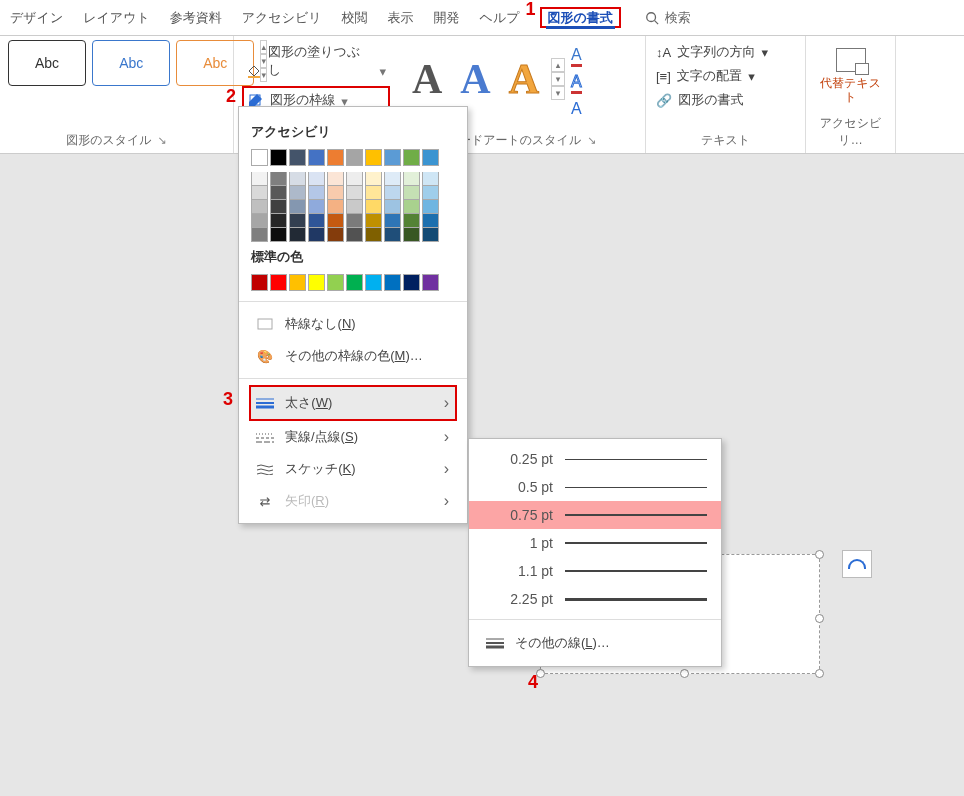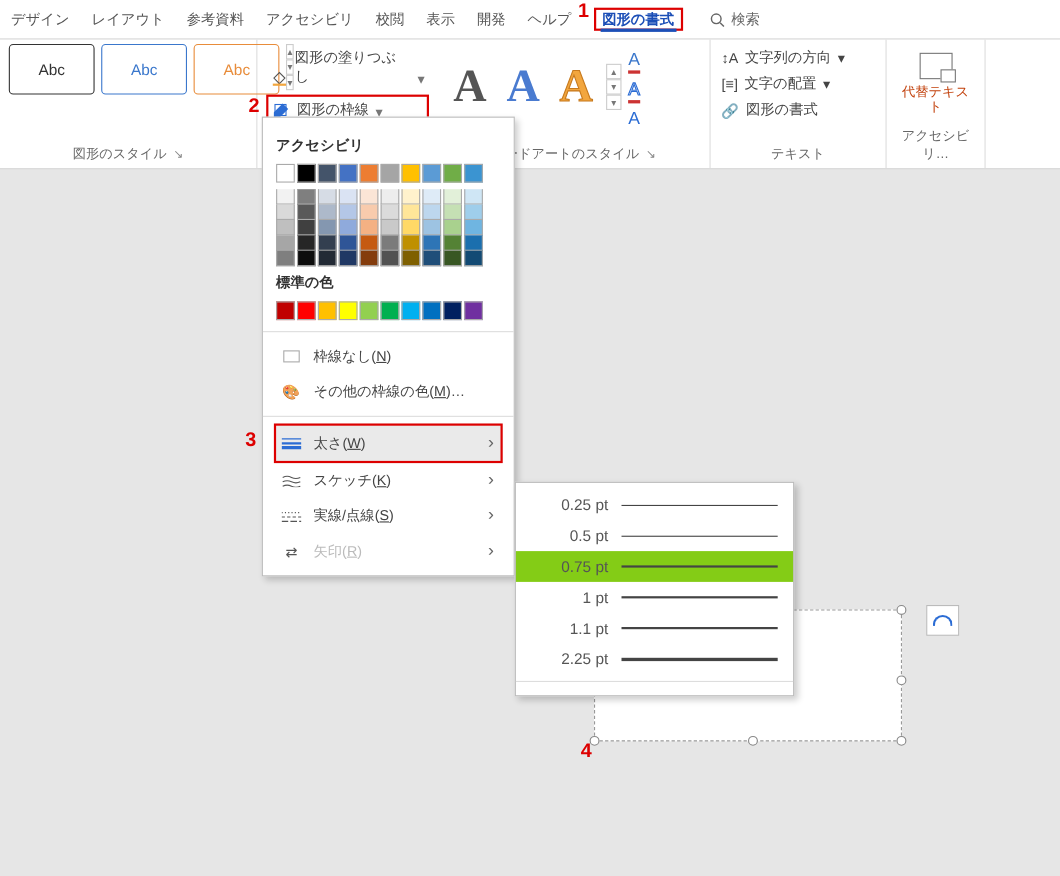--- a/index.html
+++ b/index.html
@@ -57,21 +57,21 @@
   .mitem { display:flex; align-items:center; gap:10px; padding:7px 4px; color:#444; cursor:pointer; position:relative;}
   .mitem.sub::after { content:"›"; position:absolute; right:6px; color:#666; font-size:16px;}
   .mitem.disabled { color:#bbb; }
   .mitem.hover { background:#eaeaea; }
   .mitem.hl { border:2px solid #d00; margin:0 -2px;}
   .micon { width:20px; height:16px; display:inline-flex; align-items:center; justify-content:center; color:#555;}
   
   
   .fly-weight { position:absolute; left:468px; top:438px; width:254px; background:#fff; border:1px solid #bbb; box-shadow:3px 3px 6px rgba(0,0,0,0.2); padding:6px 0; z-index:6; }
   .wrow { display:flex; align-items:center; gap:12px; padding:6px 14px; cursor:pointer;}
-  .wrow.hover { background:#84cc16; }
+  .wrow.hover { background:#fca5a5; }
   .wlabel { width:70px; text-align:right; color:#555; font-size:14px;}
   .wline { flex:1; background:#444; }
   .wrow.hlred .wline-wrap { border:2px solid #d00; padding:1px 2px; }
   .wline-wrap { flex:1; display:flex; align-items:center; height:12px;}
   .fly-weight .sep { margin:6px 0;}
   .more { padding:8px 16px; display:flex; align-items:center; gap:10px; color:#444;}
   
   
   .canvas { position:absolute; left:0; top:164px; right:0; bottom:0; background:#e6e6e6; }
   .shape { position:absolute; left:530px; top:380px; width:300px; height:140px; }
@@ -339,35 +339,35 @@
             <line x1="0" y1="6" x2="18" y2="6" stroke="#2b6cd4" stroke-width="2"></line>
             <line x1="0" y1="10" x2="18" y2="10" stroke="#2b6cd4" stroke-width="3"></line>
           </svg>
         </span>
       <span id="txt-weight">太さ(<u class="short">W</u>)</span>
     </div>
   </div>
   <div class="mitem sub">
     <span class="micon">
         <svg width="18" height="12">
-          <path d="M1 3 Q5 1 9 3 T17 3 M1 7 Q5 5 9 7 T17 7 M1 11 Q5 9 9 11 T17 11" fill="none" stroke="#555"></path>
-        </svg>
-      </span>
-    <span id="txt-sketch">スケッチ(<u class="short">K</u>)</span>
-  </div>
-  <div class="mitem sub">
-    <span class="micon">
-        <svg width="18" height="12">
           <line x1="0" y1="3" x2="18" y2="3" stroke="#555" stroke-dasharray="1 2"></line>
           <line x1="0" y1="7" x2="18" y2="7" stroke="#555" stroke-dasharray="3 2"></line>
           <line x1="0" y1="11" x2="18" y2="11" stroke="#555" stroke-dasharray="6 2"></line>
         </svg>
       </span>
     <span id="txt-dashes">実線/点線(<u class="short">S</u>)</span>
   </div>
+  <div class="mitem sub">
+    <span class="micon">
+        <svg width="18" height="12">
+          <path d="M1 3 Q5 1 9 3 T17 3 M1 7 Q5 5 9 7 T17 7 M1 11 Q5 9 9 11 T17 11" fill="none" stroke="#555"></path>
+        </svg>
+      </span>
+    <span id="txt-sketch">スケッチ(<u class="short">K</u>)</span>
+  </div>
   <div class="mitem sub disabled">
     <span class="micon">⇄</span>
     <span id="txt-arrows">矢印(<u class="short">R</u>)</span>
   </div>
 </div>
 
 <div class="fly-weight">
   <div id="weight-rows">
       <div class="wrow">
         <div class="wlabel">0.25 pt</div>
@@ -400,14 +400,24 @@
         </div>
       </div>
       <div class="wrow">
         <div class="wlabel">2.25 pt</div>
         <div class="wline-wrap">
           <div class="wline" style="height: 3px;"></div>
         </div>
       </div>
     </div>
   <div class="sep"></div>
+  <div class="more">
+    <span class="micon">
+        <svg width="18" height="12">
+          <line x1="0" y1="2" x2="18" y2="2" stroke="#555" stroke-width="1"></line>
+          <line x1="0" y1="6" x2="18" y2="6" stroke="#555" stroke-width="2"></line>
+          <line x1="0" y1="10" x2="18" y2="10" stroke="#555" stroke-width="3"></line>
+        </svg>
+      </span>
+    <span id="txt-morelines">その他の線(<u class="short">L</u>)…</span>
+  </div>
 </div>
 <span class="annot" style="left:528px; top:672px;">4</span>
 
 </body></html>

